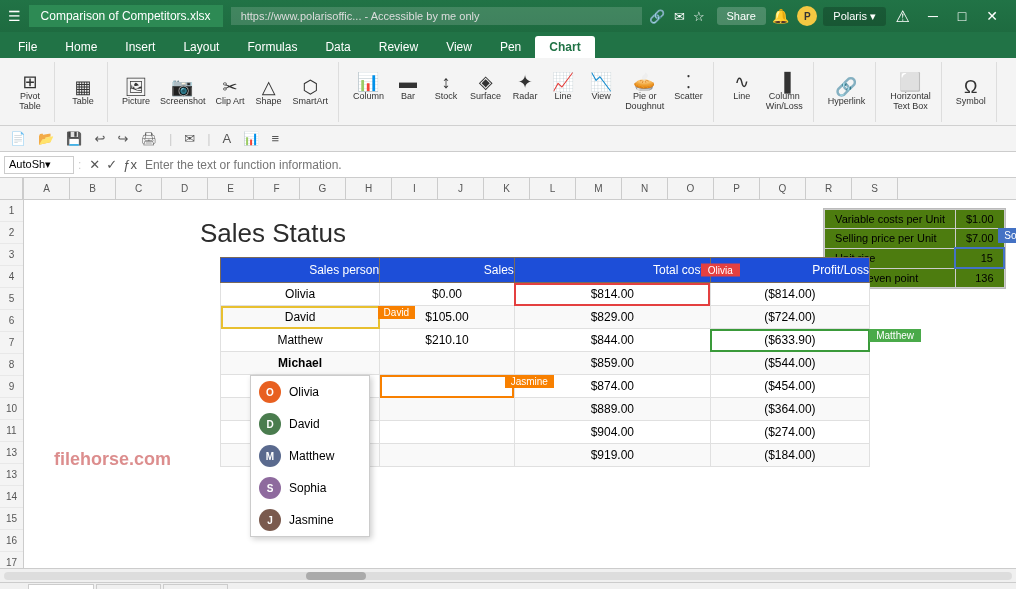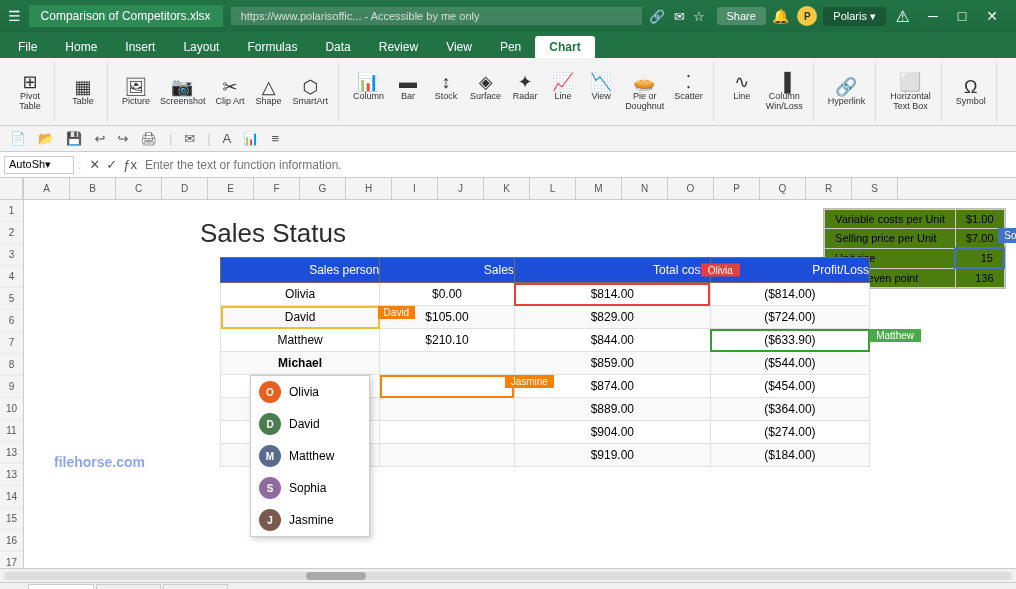--- a/index.html
+++ b/index.html
@@ -586,21 +586,21 @@
             <span>Sophia</span>
           </div>
           <div class="dropdown-item">
             <div class="avatar" style="background:#7a5a4e;">J</div>
             <span>Jasmine</span>
           </div>
         </div>
       </div>
 
       <div style="position:absolute;bottom:5px;left:30px;opacity:0.5;">
-        <span style="font-size:14px;font-weight:bold;color:#1d4ed8;">filehorse.com</span>
+        <span style="font-size:18px;font-weight:bold;color:#b91c1c;">filehorse.com</span>
       </div>
     </div>
   </div>
 </div>
 
 <div id="scroll-bar-area" style="height:14px;background:#f0f0f0;border-top:1px solid #ccc;display:flex;align-items:center;padding:0 4px;">
   <div style="flex:1;height:8px;background:#ddd;border-radius:4px;position:relative;">
     <div style="width:60px;height:8px;background:#aaa;border-radius:4px;position:absolute;left:30%;"></div>
   </div>
 </div>

